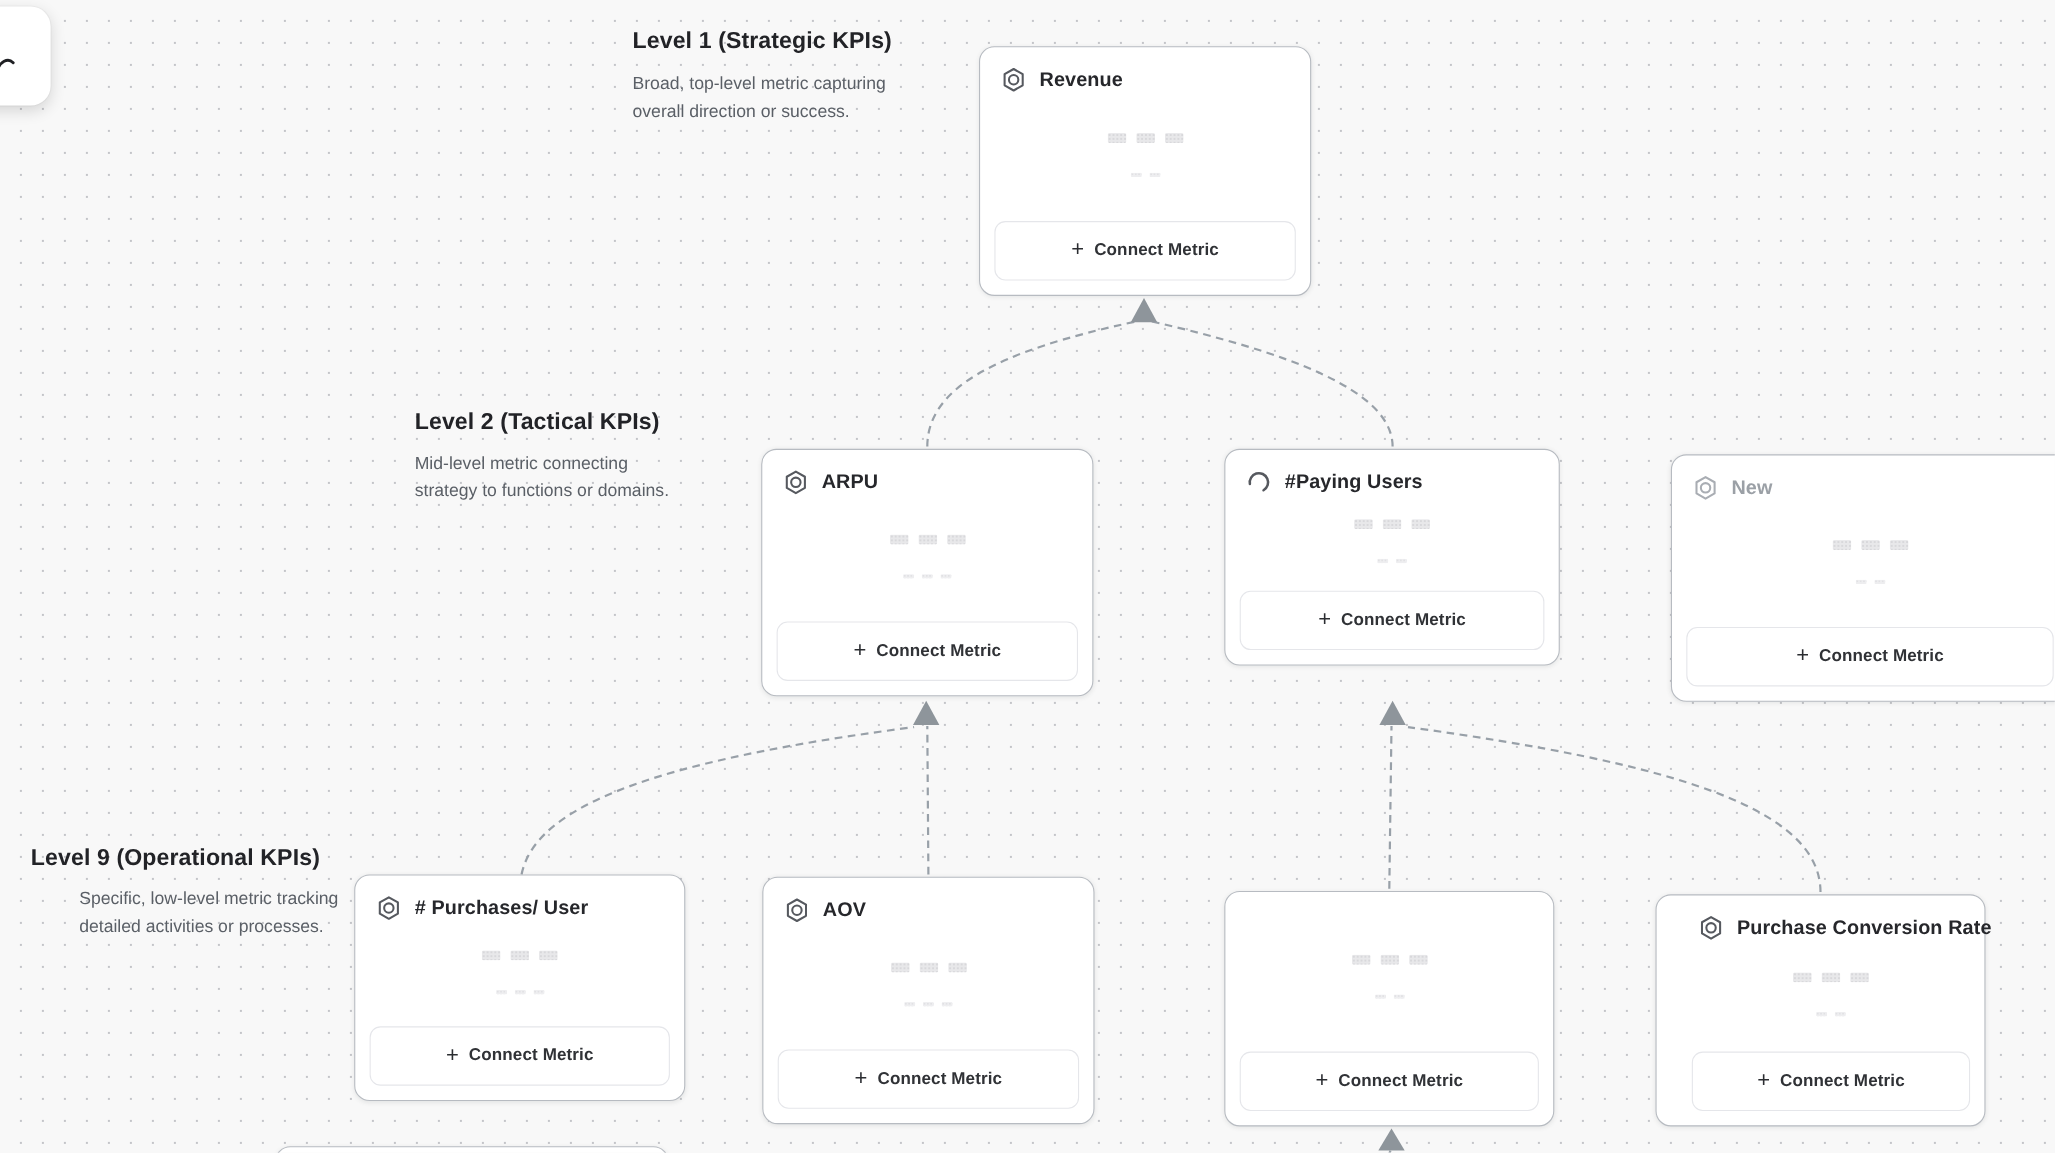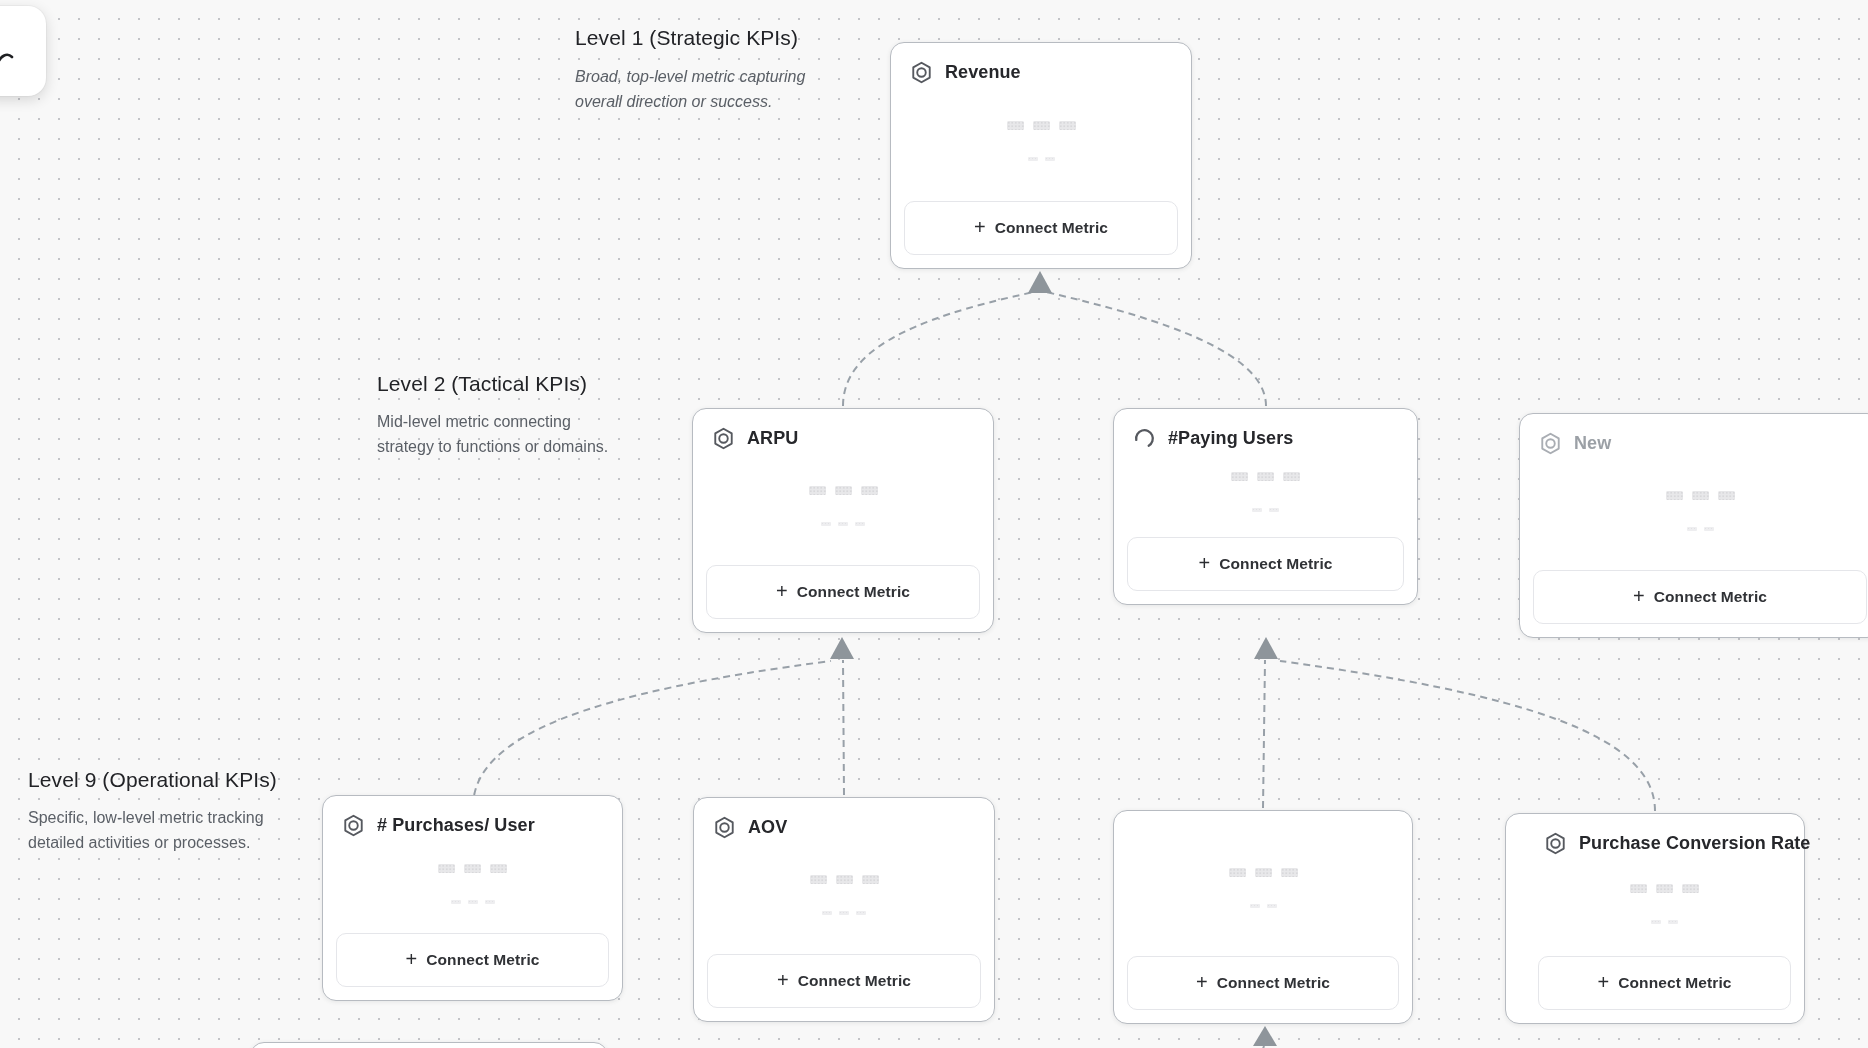--- a/index.html
+++ b/index.html
@@ -15,21 +15,21 @@
   }
   
   .float-btn{
     position:absolute;left:-30px;top:6px;width:76px;height:90px;
     background:#fff;border-radius:18px;
     box-shadow:0 4px 14px rgba(0,0,0,.14),0 0 0 1px rgba(0,0,0,.03);
   }
   .float-btn svg{position:absolute;left:26px;top:44px;}
   
   .level-label{position:absolute;}
-  .level-title{font-size:21px;font-weight:400;color:#222327;letter-spacing:.1px;}
+  .level-title{font-size:21px;font-weight:700;color:#222327;letter-spacing:.1px;}
   .level-desc{font-size:16px;color:#5a5f66;line-height:25px;}
   
   .metric-card{
     position:absolute;box-sizing:border-box;background:#fff;
     border:1.5px solid #b7bbc1;border-radius:14px;
     box-shadow:0 1px 4px rgba(60,64,67,.10);
     padding:12px 13px 13px 13px;
     display:flex;flex-direction:column;justify-content:center;
   }
   .card-header{display:flex;align-items:center;gap:11px;padding:4px 2px 0 4px;}
@@ -84,29 +84,29 @@
   <div class="float-btn">
     <span>
       <svg width="22" height="20" viewBox="0 0 22 20">
         <path d="M1 15 C4 6, 11 2, 16 7" stroke="#1f2023" stroke-width="2.6" fill="none" stroke-linecap="round"></path>
       </svg>
     </span>
   </div>
 
   <div class="level-label" style="left:575px;top:26px;">
     <div class="level-title">Level 1 (Strategic KPIs)</div>
-    <div class="level-desc" style="width:250px;margin-top:14px;font-style:italic;">Broad, top-level metric capturing overall direction or success.</div>
+    <div class="level-desc" style="width:250px;margin-top:14px;">Broad, top-level metric capturing overall direction or success.</div>
   </div>
   <div class="level-label" style="left:377px;top:372px;">
     <div class="level-title">Level 2 (Tactical KPIs)</div>
     <div class="level-desc" style="width:245px;margin-top:13px;">Mid-level metric connecting strategy to functions or domains.</div>
   </div>
   <div class="level-label" style="left:28px;top:768px;">
     <div class="level-title">Level 9 (Operational KPIs)</div>
-    <div class="level-desc" style="width:260px;margin-top:13px;">Specific, low-level metric tracking detailed activities or processes.</div>
+    <div class="level-desc" style="width:260px;margin-top:13px;margin-left:44px;">Specific, low-level metric tracking detailed activities or processes.</div>
   </div>
 
   <div class="metric-card" style="left:890px;top:42px;width:302px;height:227px;">
     <div class="card-header">
       <span class="icon">
         <svg width="25" height="25" viewBox="0 0 24 24">
             <path d="M12 2.6 L19.9 7.1 V16.9 L12 21.4 L4.1 16.9 V7.1 Z" stroke="#56595f" stroke-width="1.8" fill="none" stroke-linejoin="round"></path>
             <circle cx="12" cy="12" r="4.1" stroke="#56595f" stroke-width="1.8" fill="none"></circle>
           </svg>
       </span>

